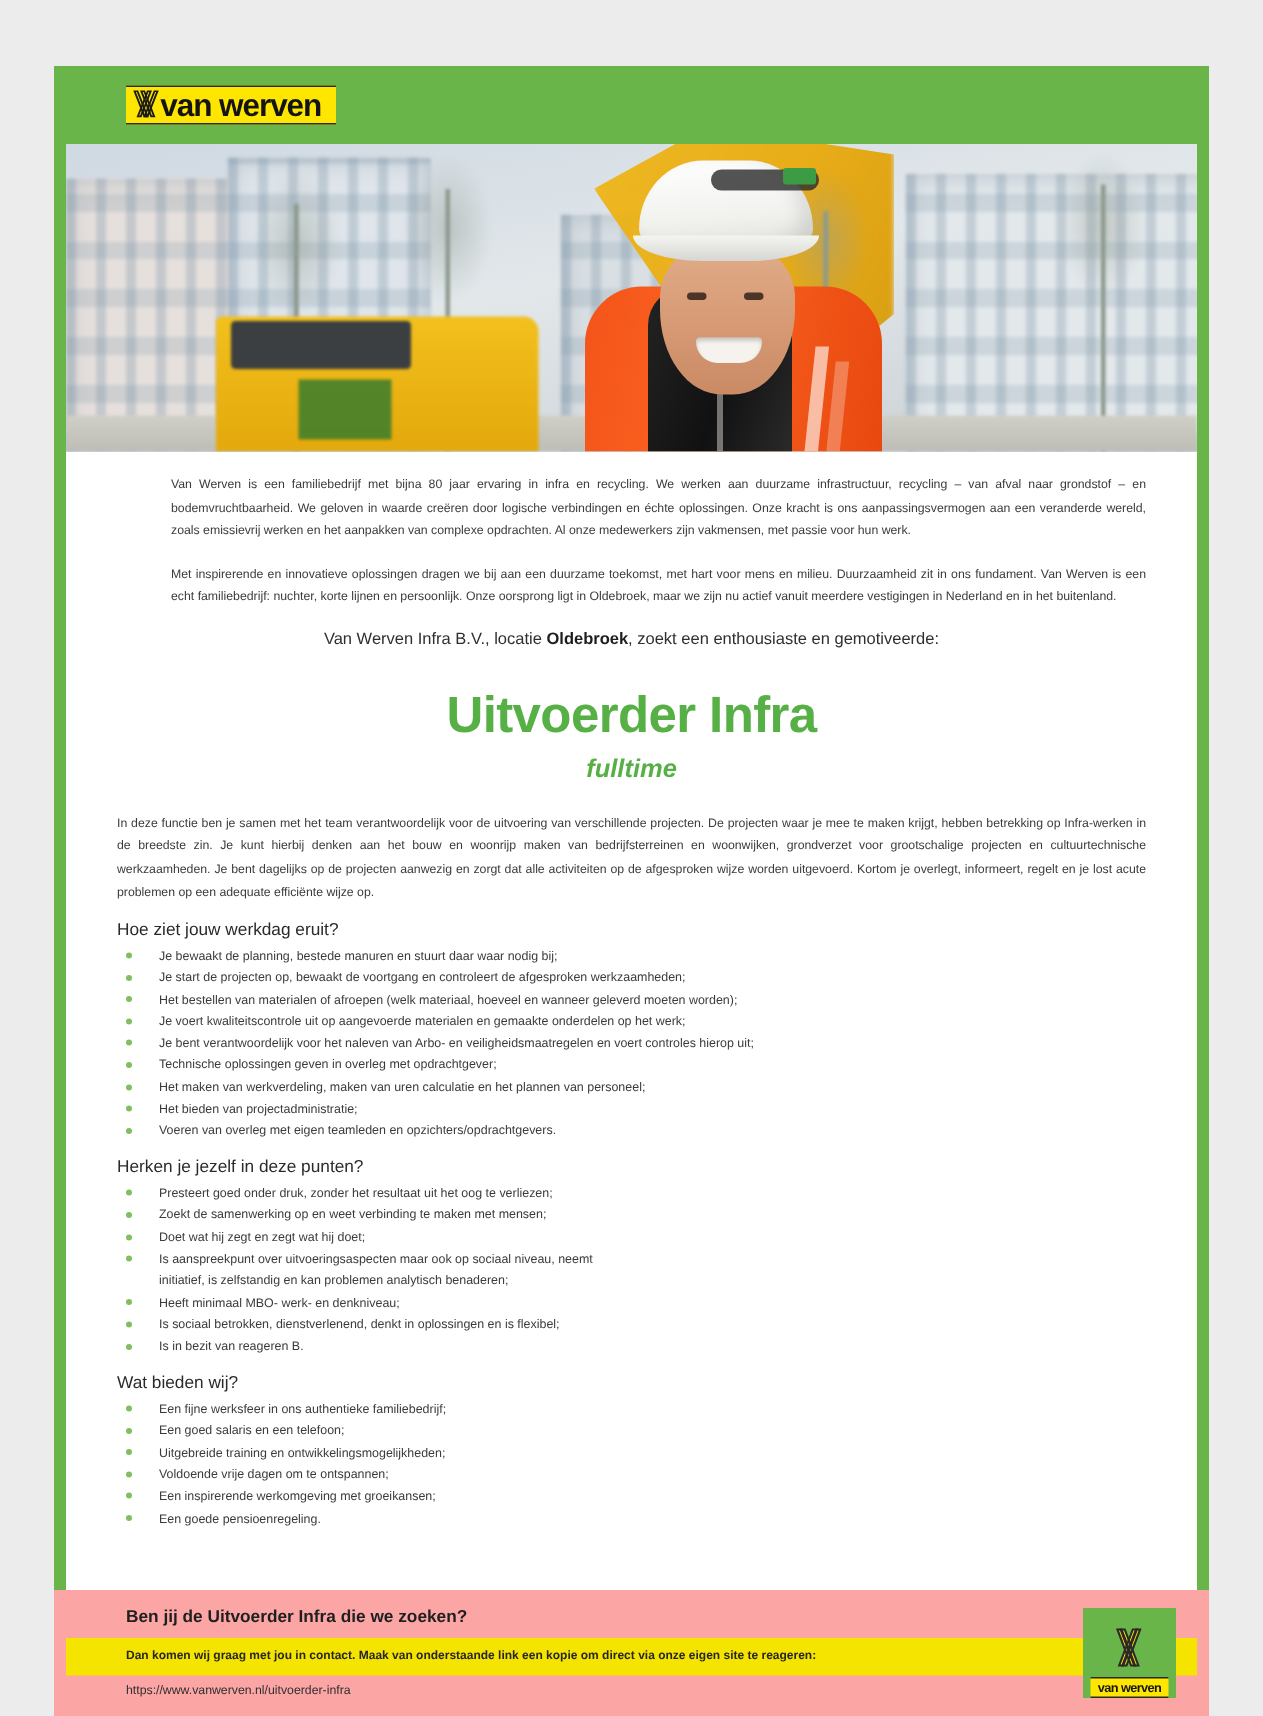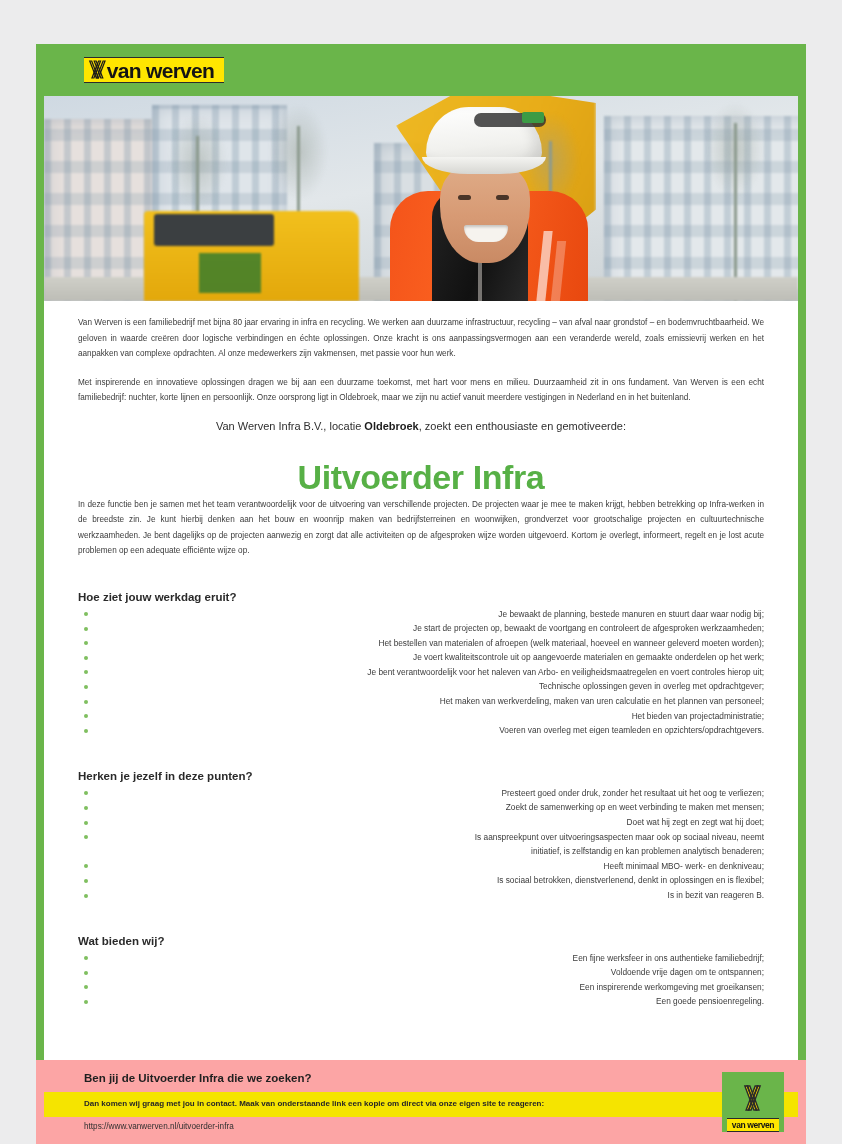--- a/index.html
+++ b/index.html
@@ -218,20 +218,21 @@
 
   
   .content { padding: 14px 34px 0 34px; }
 
   p.intro {
     font-size: 8.2px;
     line-height: 15.5px;
     color: #3b3b3b;
     text-align: justify;
     margin-bottom: 13px;
+    margin-left: 36px;
   }
 
   .locline {
     font-size: 11px;
     color: #2f2f2f;
     margin: 14px 0 0 0;
     text-align: center;
   }
   .locline b { font-weight: bold; color: #1d1d1d; }
 
@@ -255,34 +256,33 @@
 
   p.desc {
     font-size: 8.2px;
     line-height: 15.5px;
     color: #3b3b3b;
     text-align: justify;
   }
 
   h2.section {
     font-size: 11.5px;
-    font-weight: bold;
+    font-weight: normal;
     color: #2a2a2a;
-    margin-top: 32px;
+    margin-top: 11px;
     margin-bottom: 4px;
   }
 
   ul.bullets { list-style: none; }
   ul.bullets li {
     position: relative;
     font-size: 8.3px;
     line-height: 14.6px;
     color: #3b3b3b;
     padding-left: 28px;
-    text-align: right;
   }
   ul.bullets li::before {
     content: "";
     position: absolute;
     left: 6px; top: 5.5px;
     width: 4px; height: 4px;
     border-radius: 50%;
     background: #7fbf5f;
   }
   ul.bullets li.cont::before { display: none; }
@@ -401,20 +401,21 @@
   <div class="content">
 
     <p class="intro">Van Werven is een familiebedrijf met bijna 80 jaar ervaring in infra en recycling. We werken aan duurzame infrastructuur, recycling – van afval naar grondstof – en bodemvruchtbaarheid. We geloven in waarde creëren door logische verbindingen en échte oplossingen. Onze kracht is ons aanpassingsvermogen aan een veranderde wereld, zoals emissievrij werken en het aanpakken van complexe opdrachten. Al onze medewerkers zijn vakmensen, met passie voor hun werk.</p>
     <p class="intro">Met inspirerende en innovatieve oplossingen dragen we bij aan een duurzame toekomst, met hart voor mens en milieu. Duurzaamheid zit in ons fundament. Van Werven is een echt familiebedrijf: nuchter, korte lijnen en persoonlijk. Onze oorsprong ligt in Oldebroek, maar we zijn nu actief vanuit meerdere vestigingen in Nederland en in het buitenland.</p>
 
     <p class="locline">
       <span>Van Werven Infra B.V., locatie </span><b>Oldebroek</b><span>, zoekt een enthousiaste en gemotiveerde:</span>
     </p>
 
     <h1 class="jobtitle">Uitvoerder Infra</h1>
+    <div class="subtitle">fulltime</div>
 
     <p class="desc">In deze functie ben je samen met het team verantwoordelijk voor de uitvoering van verschillende projecten. De projecten waar je mee te maken krijgt, hebben betrekking op Infra-werken in de breedste zin. Je kunt hierbij denken aan het bouw en woonrijp maken van bedrijfsterreinen en woonwijken, grondverzet voor grootschalige projecten en cultuurtechnische werkzaamheden. Je bent dagelijks op de projecten aanwezig en zorgt dat alle activiteiten op de afgesproken wijze worden uitgevoerd. Kortom je overlegt, informeert, regelt en je lost acute problemen op een adequate efficiënte wijze op.</p>
 
     <div>
 
       <h2 class="section">Hoe ziet jouw werkdag eruit?</h2>
       <ul class="bullets">
         <li>Je bewaakt de planning, bestede manuren en stuurt daar waar nodig bij;</li>
         <li>Je start de projecten op, bewaakt de voortgang en controleert de afgesproken werkzaamheden;</li>
         <li>Het bestellen van materialen of afroepen (welk materiaal, hoeveel en wanneer geleverd moeten worden);</li>
@@ -434,20 +435,22 @@
         <li>Is aanspreekpunt over uitvoeringsaspecten maar ook op sociaal niveau, neemt</li>
         <li class="cont">initiatief, is zelfstandig en kan problemen analytisch benaderen;</li>
         <li>Heeft minimaal MBO- werk- en denkniveau;</li>
         <li>Is sociaal betrokken, dienstverlenend, denkt in oplossingen en is flexibel;</li>
         <li>Is in bezit van reageren B.</li>
       </ul>
 
       <h2 class="section">Wat bieden wij?</h2>
       <ul class="bullets">
         <li>Een fijne werksfeer in ons authentieke familiebedrijf;</li>
+        <li>Een goed salaris en een telefoon;</li>
+        <li>Uitgebreide training en ontwikkelingsmogelijkheden;</li>
         <li>Voldoende vrije dagen om te ontspannen;</li>
         <li>Een inspirerende werkomgeving met groeikansen;</li>
         <li>Een goede pensioenregeling.</li>
       </ul>
     </div>
 
   </div>
 </div>
 
 <div class="footer">

